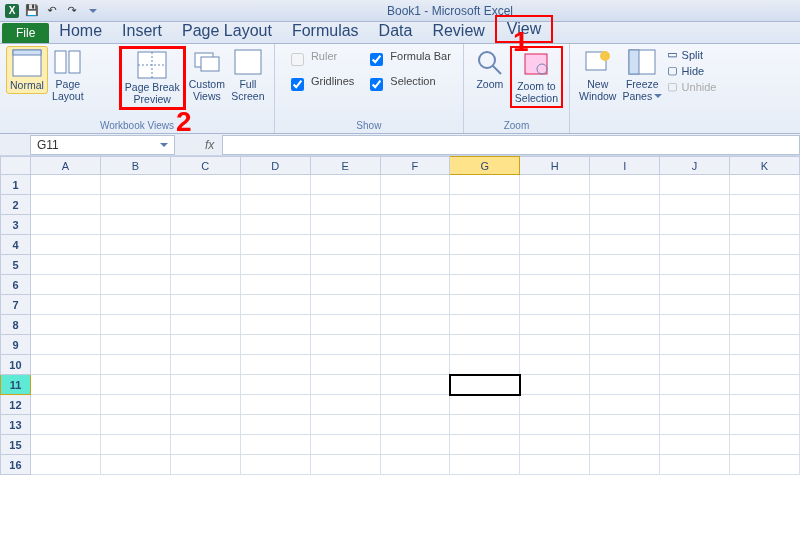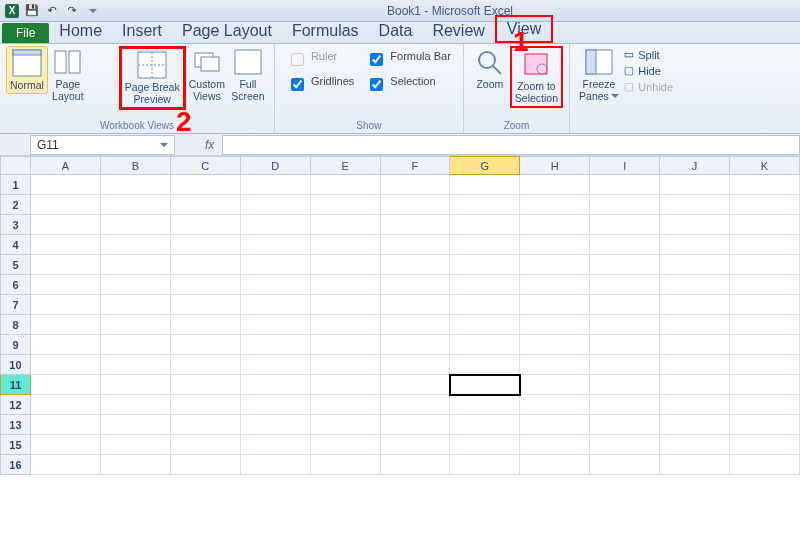--- a/index.html
+++ b/index.html
@@ -234,20 +234,28 @@
             </svg></div>
         <span style="white-space:pre-line">Zoom to
 Selection</span>
       </div>
     </div>
     <div class="group-label">Zoom</div>
   </div>
 
   <div class="group" style="border-right:none">
     <div class="group-body">
+      <div class="big-btn">
+        <div class="ico"><svg viewBox="0 0 30 28">
+              <rect x="3" y="4" width="20" height="18" fill="#fff" stroke="#6a87b5"></rect>
+              <circle cx="22" cy="8" r="5" fill="#f5c84a"></circle>
+            </svg></div>
+        <span style="white-space:pre-line">New
+Window</span>
+      </div>
       <div class="big-btn">
         <div class="ico"><svg viewBox="0 0 30 28">
               <rect x="2" y="2" width="26" height="24" fill="#fff" stroke="#6a87b5"></rect>
               <rect x="2" y="2" width="10" height="24" fill="#cfe0f5" stroke="#6a87b5"></rect>
             </svg></div>
         <span class="chev" style="white-space:pre-line">Freeze
 Panes</span>
       </div>
       <div class="splitcol">
         <div>

